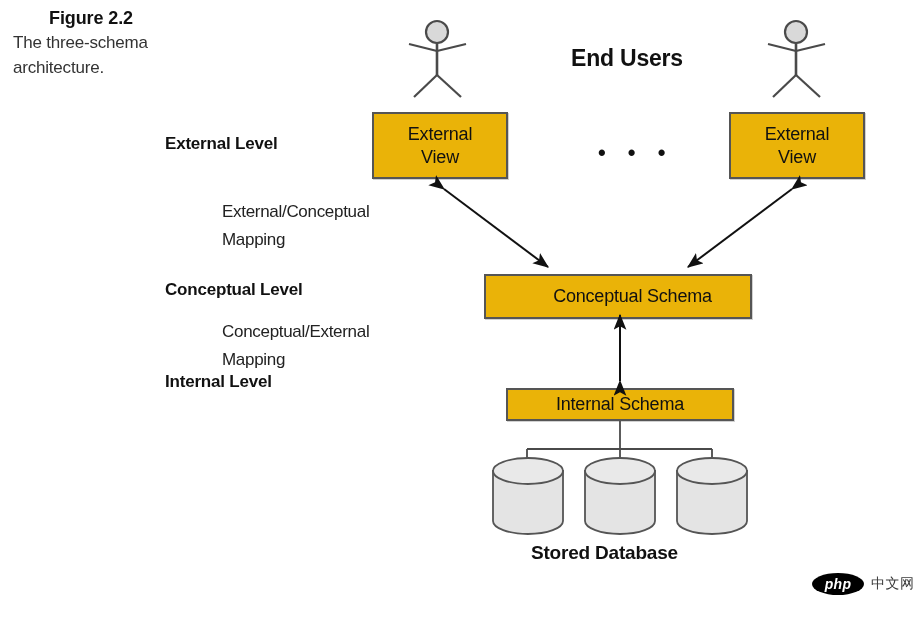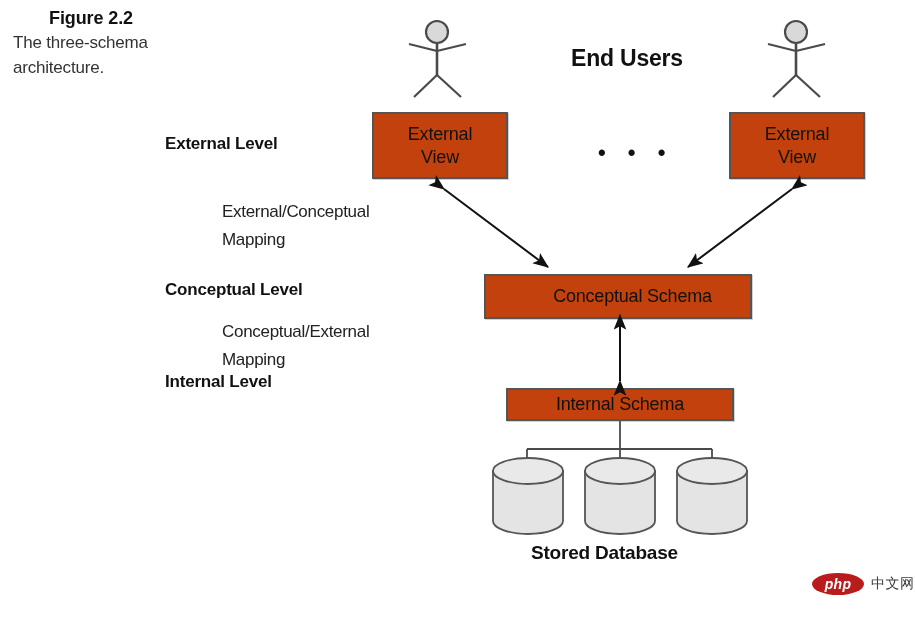--- a/index.html
+++ b/index.html
@@ -77,21 +77,21 @@
   }
   #label-stored-database {
     left: 531px; top: 542px;
     font-size: 19px;
     font-weight: bold;
     letter-spacing: -0.2px;
   }
 
   
   .box {
-    background: #c2410c;
+    background: #eab308;
     border: 2px solid #555555;
     box-sizing: border-box;
     display: flex;
     align-items: center;
     justify-content: center;
     flex-direction: column;
     font-size: 18px;
     color: #111;
     line-height: 1.25;
     letter-spacing: -0.2px;
@@ -129,21 +129,21 @@
   
   #watermark {
     left: 812px; top: 573px;
     display: flex;
     align-items: center;
     gap: 7px;
   }
   #watermark-php {
     width: 52px; height: 22px;
     border-radius: 50%;
-    background: #b91c1c;
+    background: #000000;
     color: #ffffff;
     font-size: 14px;
     font-weight: bold;
     font-style: italic;
     display: flex;
     align-items: center;
     justify-content: center;
     letter-spacing: 0.3px;
   }
   #watermark-text {

